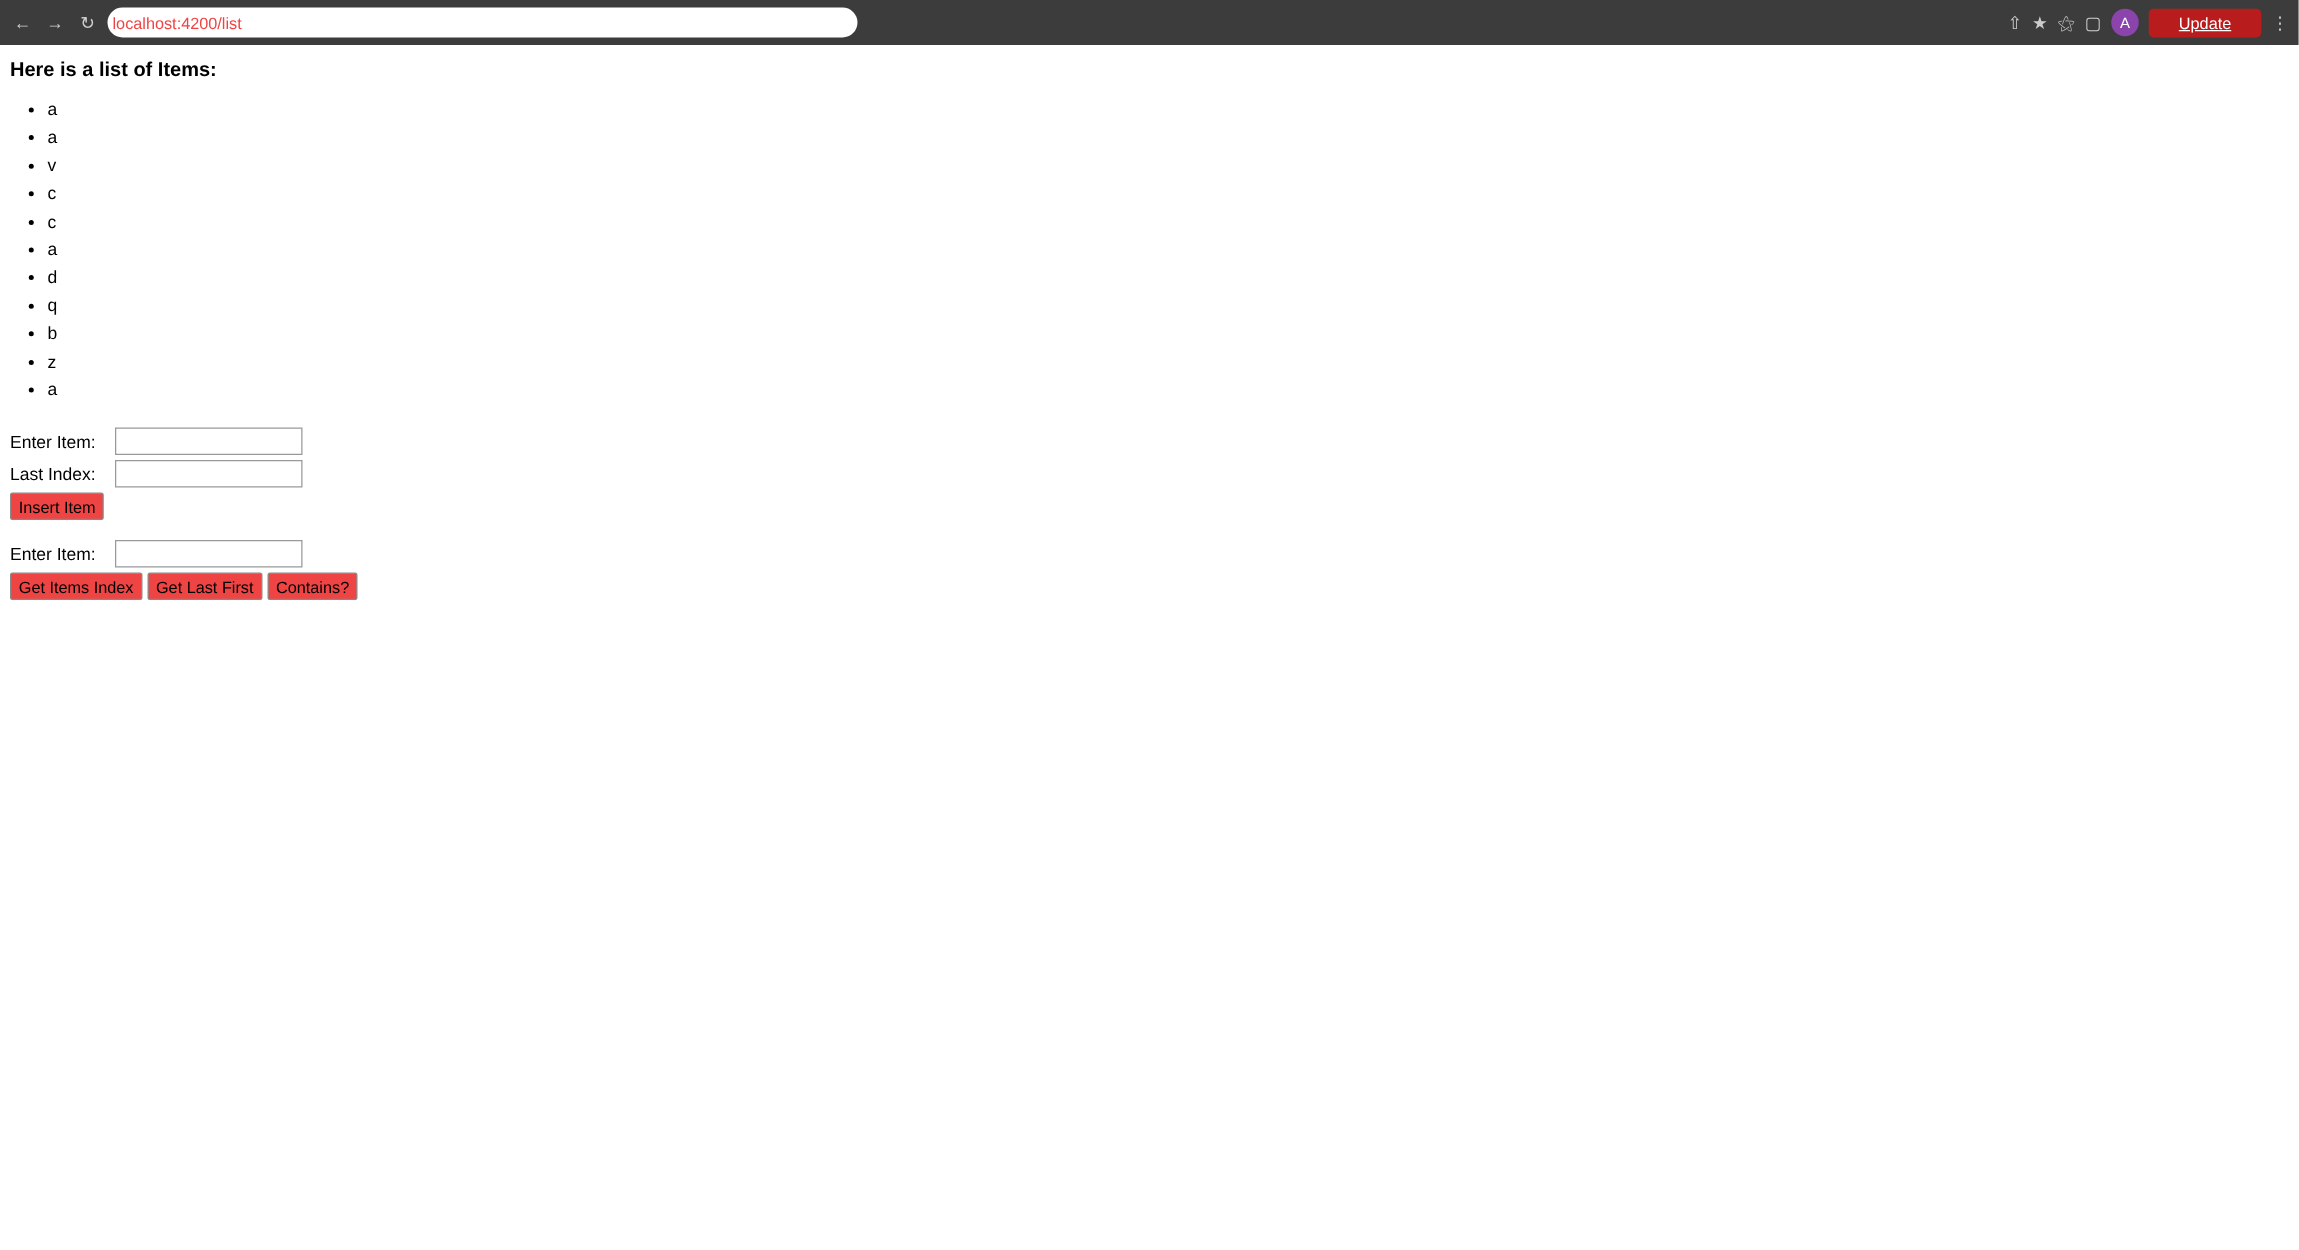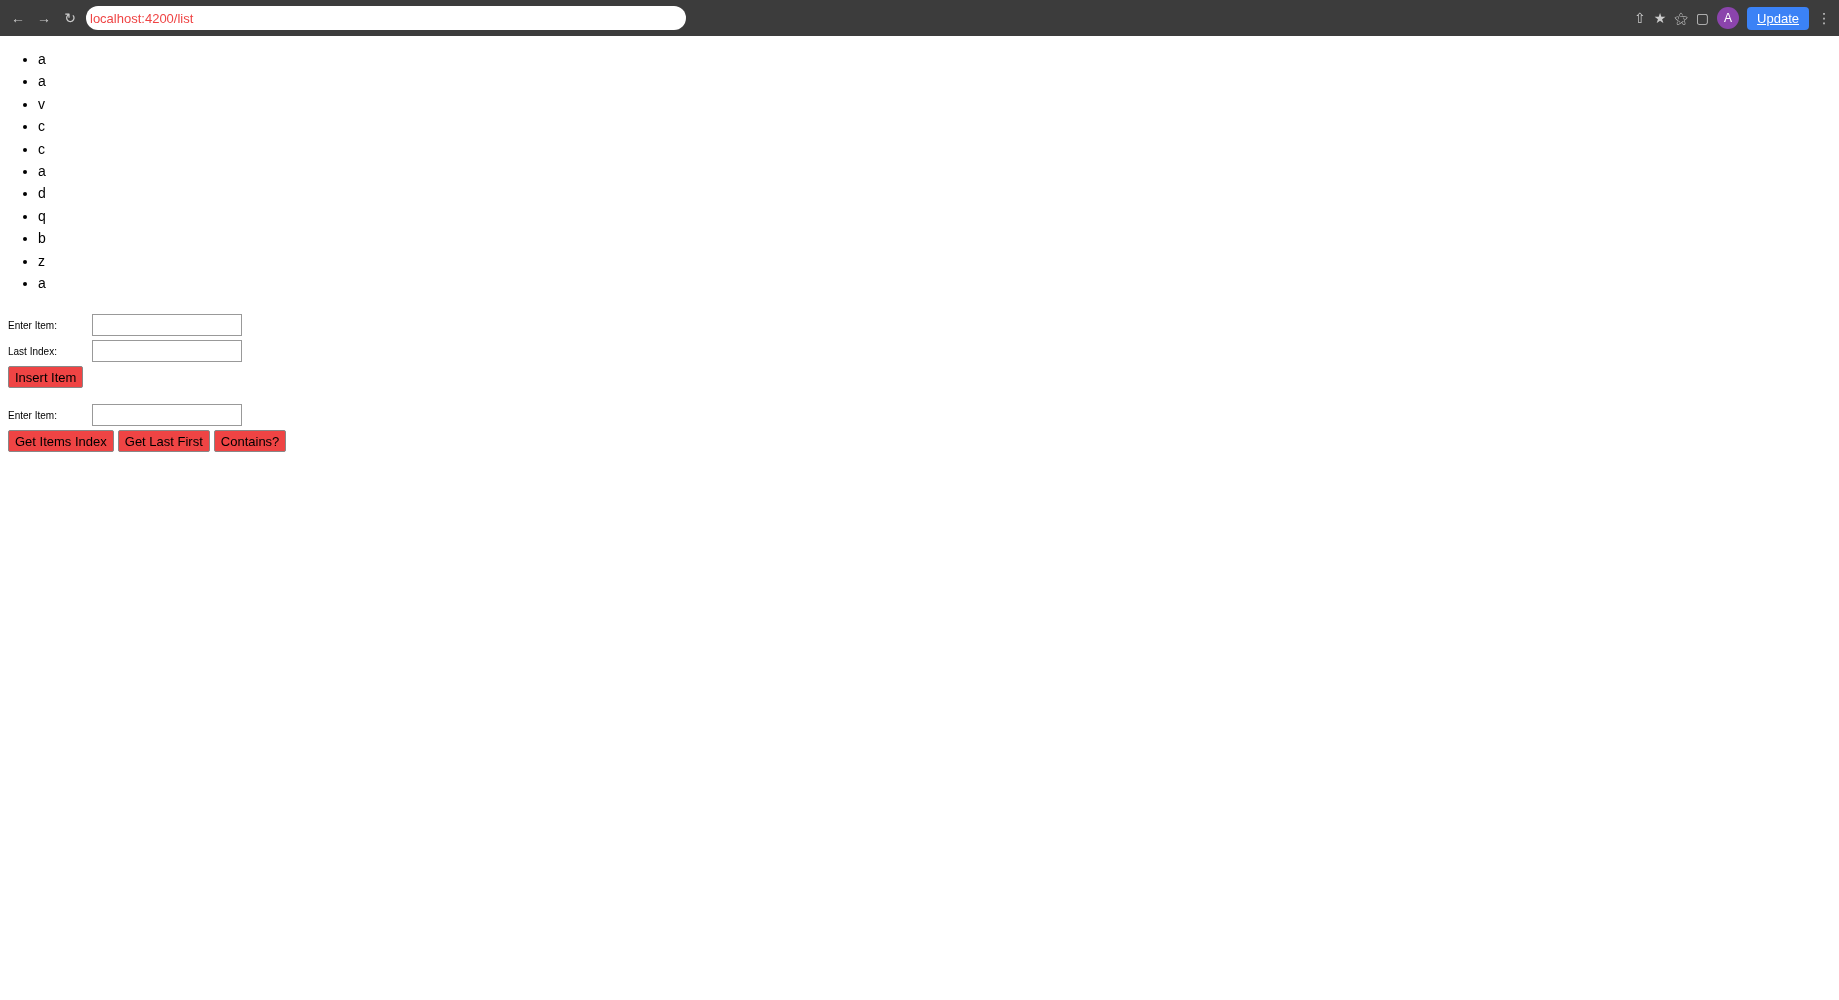--- a/index.html
+++ b/index.html
@@ -62,25 +62,25 @@
       margin-left: auto;
     }
 
     .browser-icon {
       color: #ccc;
       font-size: 14px;
       cursor: pointer;
     }
 
     .browser-update-btn {
-      background: #3b82f6;
+      background: #b91c1c;
       color: white;
       border: none;
       border-radius: 4px;
-      padding: 4px 10px;
+      padding: 4px 24px;
       font-size: 13px;
       cursor: pointer;
       text-decoration: underline;
     }
 
     .browser-avatar {
       width: 22px;
       height: 22px;
       border-radius: 50%;
       background: #8b44ac;
@@ -119,21 +119,21 @@
     }
 
     .form-row {
       display: flex;
       align-items: center;
       margin-bottom: 4px;
       gap: 4px;
     }
 
     .form-label {
-      font-size: 10px;
+      font-size: 14px;
       min-width: 80px;
     }
 
     .form-input {
       height: 22px;
       width: 150px;
       border: 1px solid #999;
       font-size: 13px;
       padding: 0 2px;
     }
@@ -177,20 +177,21 @@
     <span class="browser-icon">⚝</span>
     <span class="browser-icon">▢</span>
     <div class="browser-avatar">A</div>
     <button class="browser-update-btn">Update</button>
     <span class="browser-icon">⋮</span>
   </div>
 </div>
 
 <div class="page-content">
 
+  <div class="page-title">Here is a list of Items:</div>
 
   <ul class="items-list">
   <li>a</li>
       <li>a</li>
       <li>v</li>
       <li>c</li>
       <li>c</li>
       <li>a</li>
       <li>d</li>
       <li>q</li>

